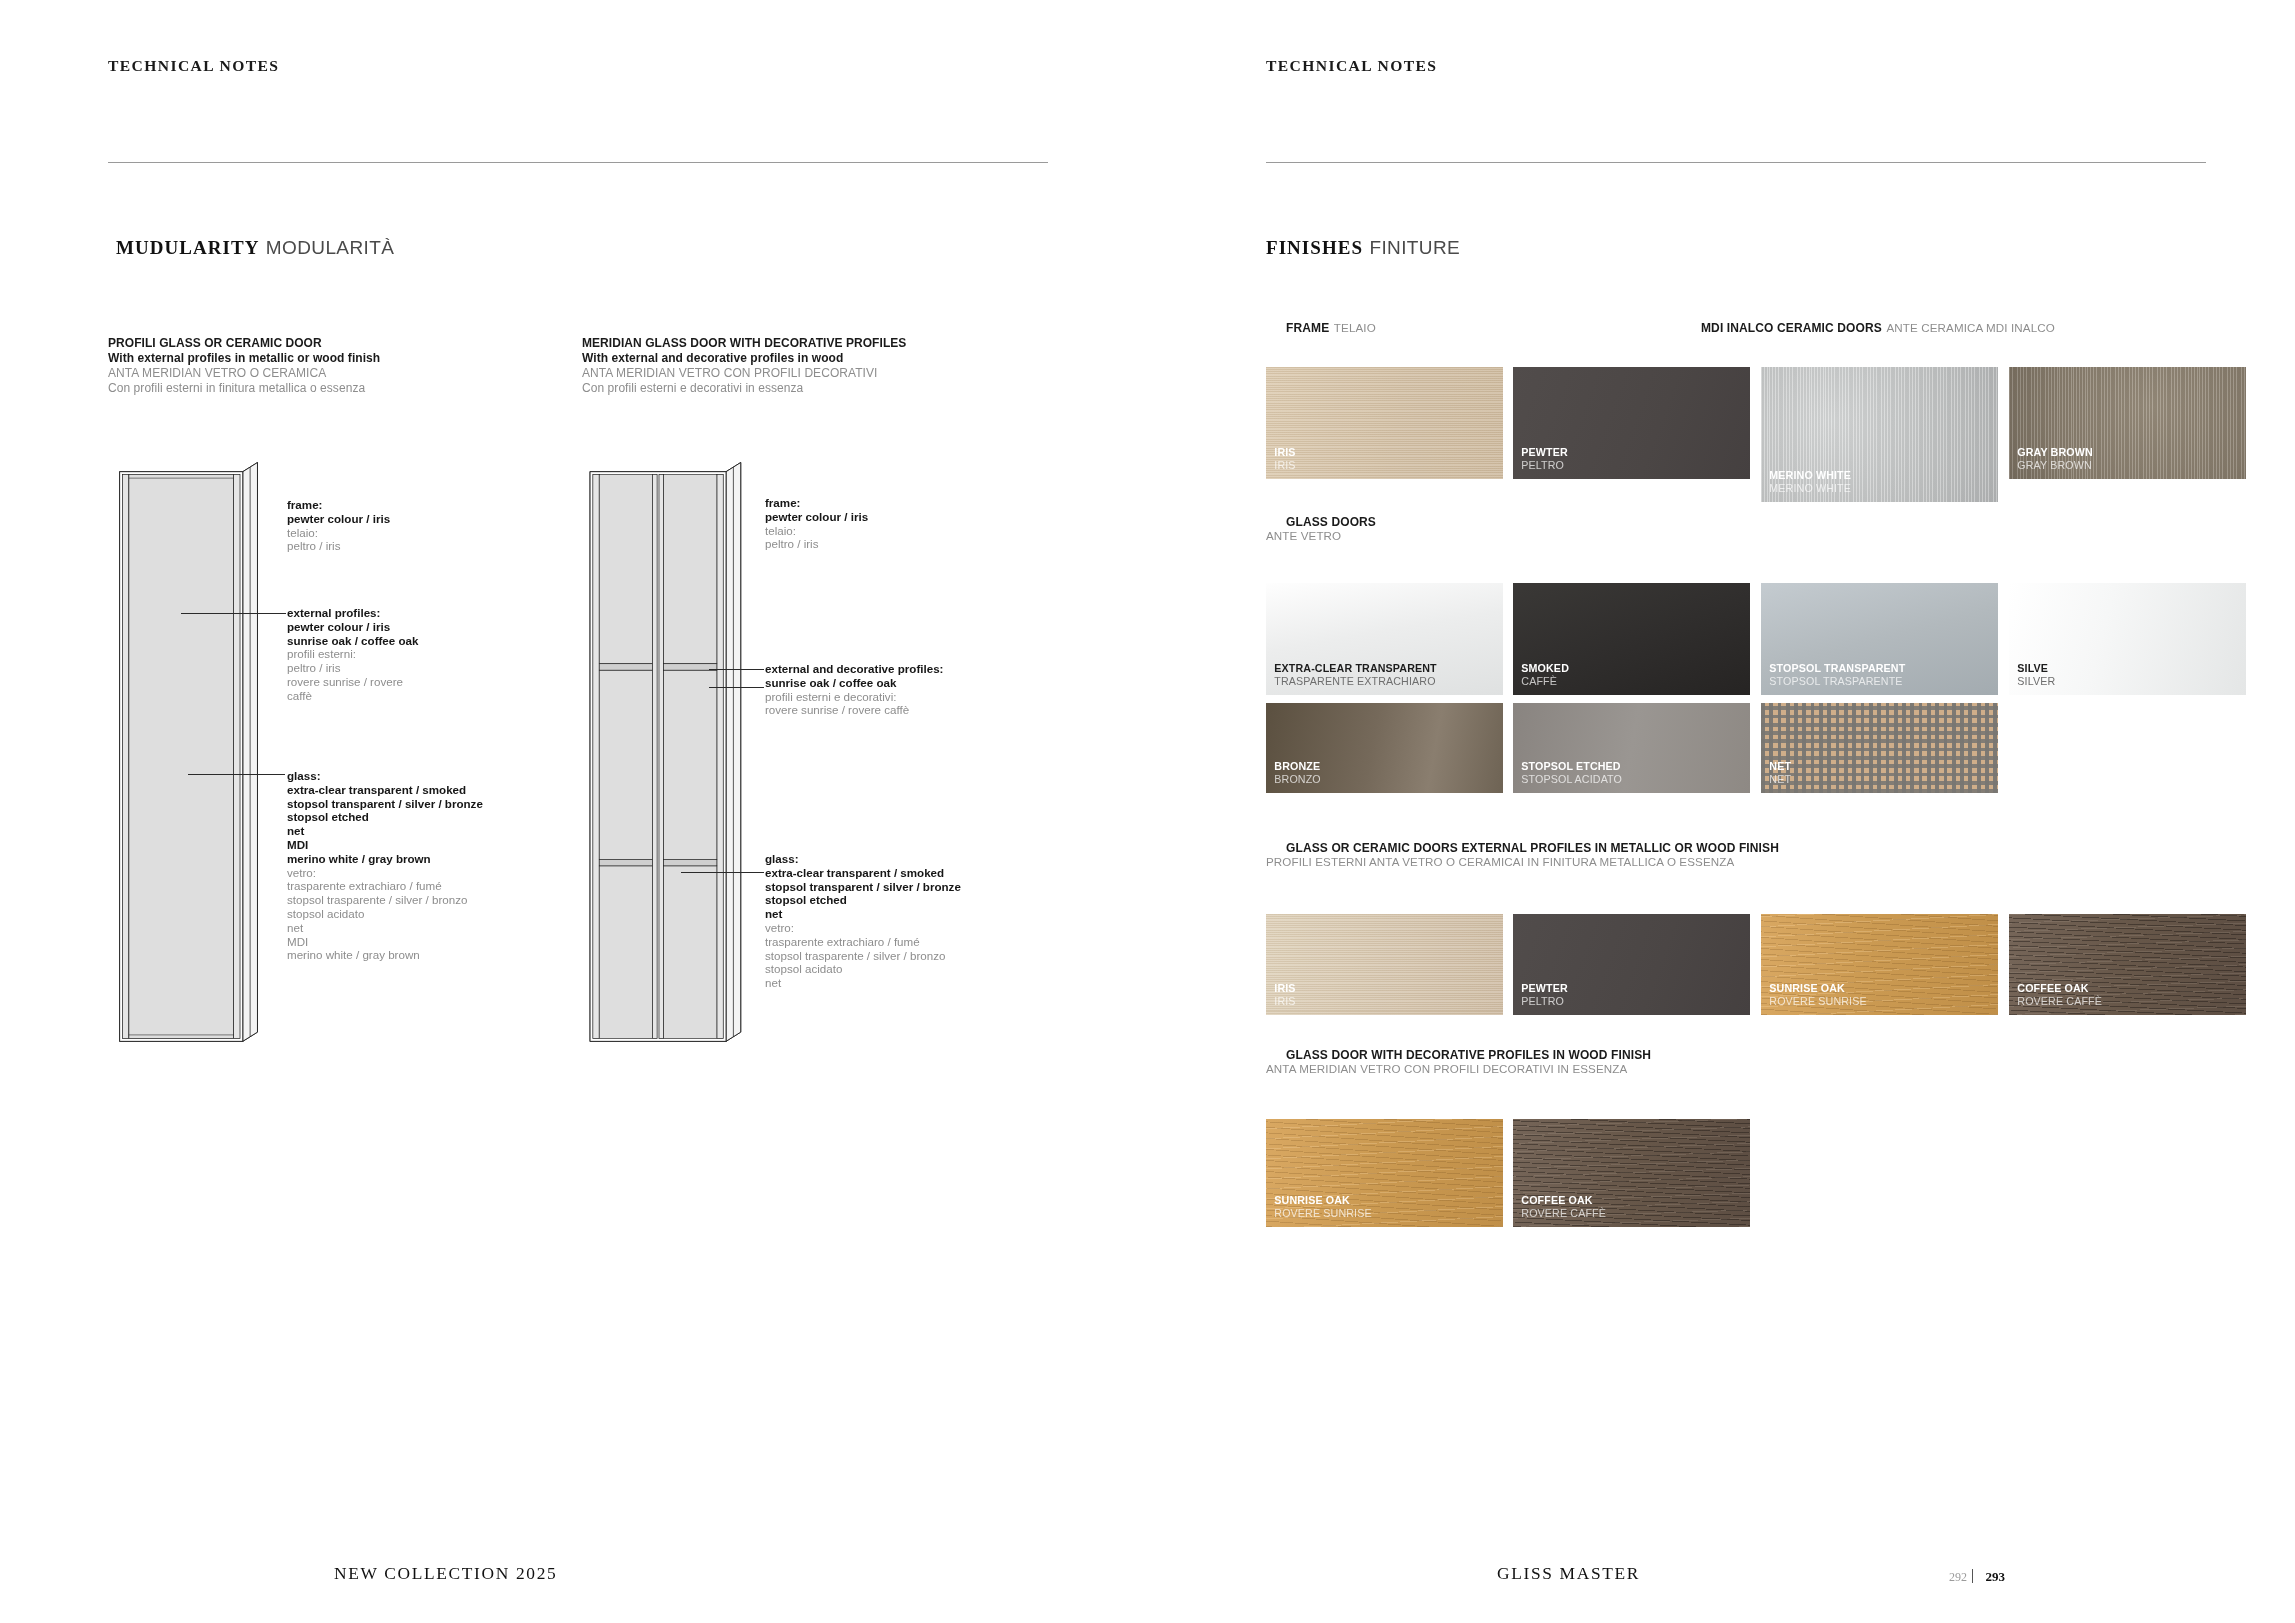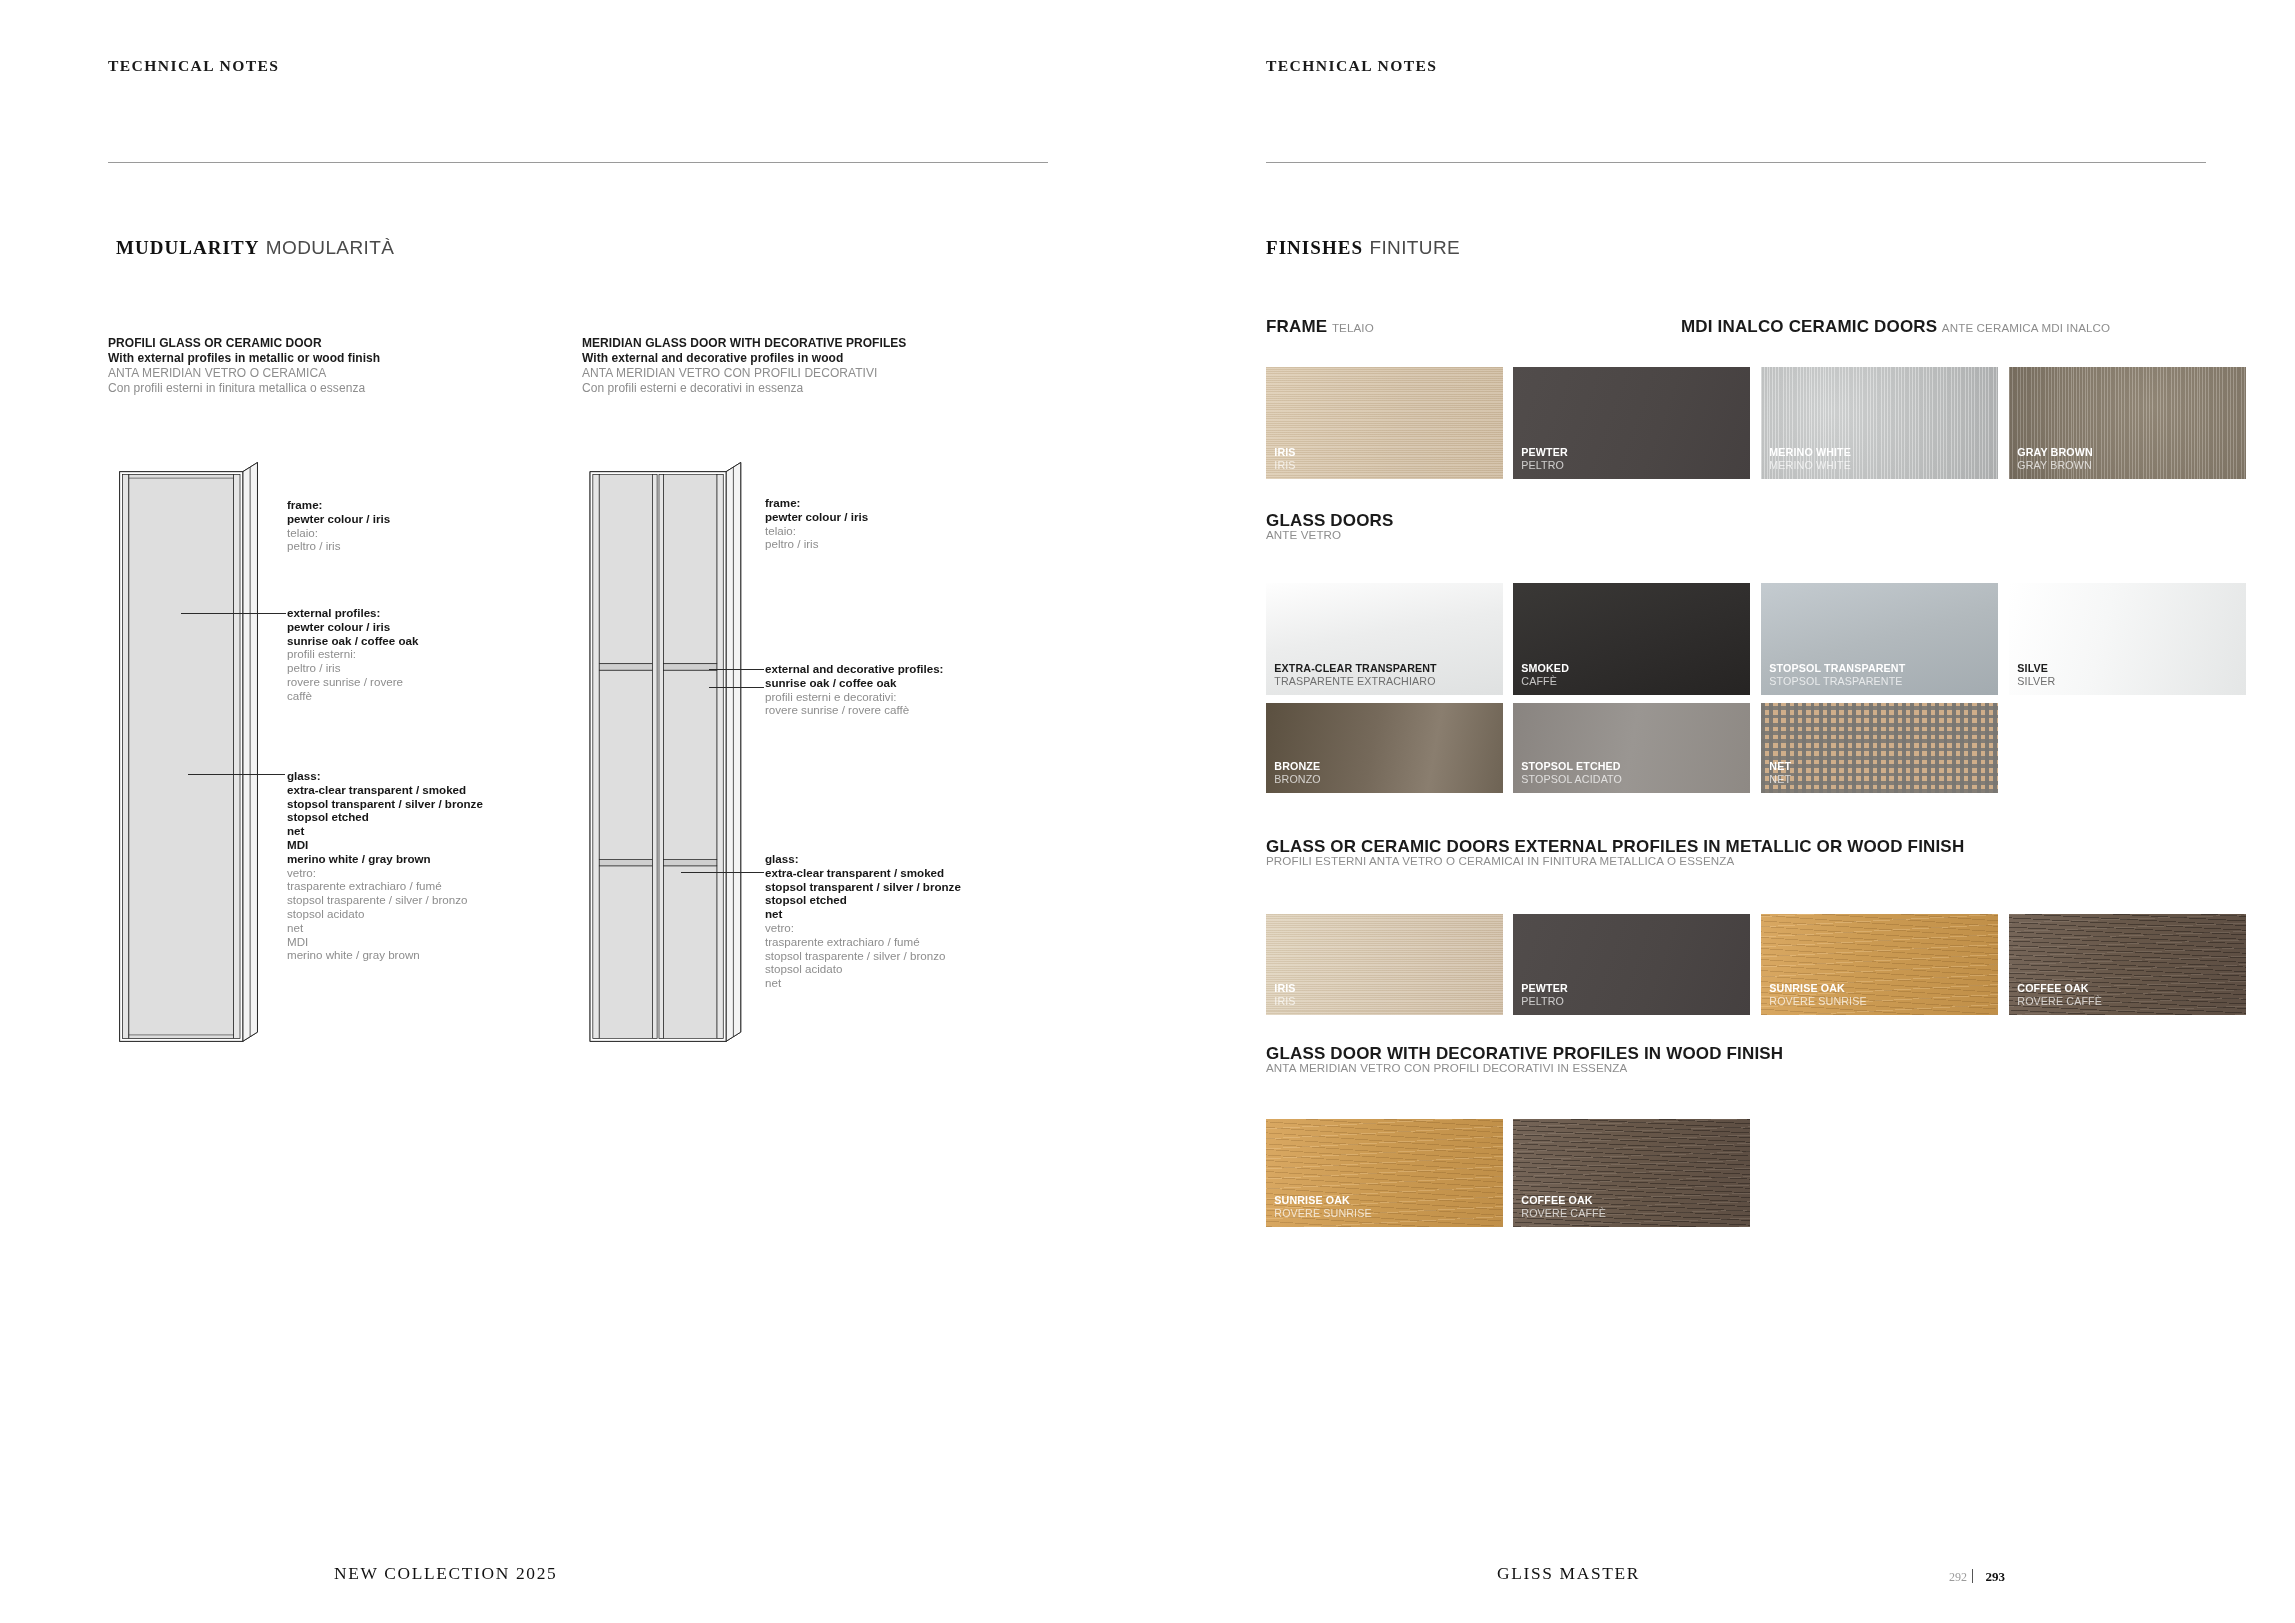--- a/index.html
+++ b/index.html
@@ -66,22 +66,23 @@
 
   
   .callout { position: absolute; white-space: nowrap; }
   .callout .en { font-size: 11.6px; font-weight: 700; color: #161616; line-height: 13.8px; display: block; }
   .callout .it { font-size: 11.6px; font-weight: 400; color: #8d8d8d; line-height: 13.8px; display: block; }
   .leader { position: absolute; height: 0.9px; background: #2a2a2a; }
 
   
   .fin-head { position: absolute; white-space: nowrap; }
   .fin-head .en {
-    font-size: 17px; font-weight: 700; color: #1a1a1a;
+    font-size: 12px; font-weight: 700; color: #1a1a1a;
     letter-spacing: .01em;
+    margin-left: 20px;
   }
   .fin-head .it {
     font-size: 11.6px; font-weight: 400; color: #8d8d8d;
     letter-spacing: .01em;
   }
   .fin-head .sub {
     display:block; font-size: 11.6px; font-weight: 400; color: #8d8d8d;
     letter-spacing: .01em; line-height: 14.2px;
   }
   .fin-head .main { display:block; line-height: 14.2px; }
@@ -315,21 +316,21 @@
     </div>
 
     <div class="swatch" style="left:365px; top:367px; width:237px; height:112px; background:#4c4746;
          background-image: linear-gradient(110deg,#514c4b 0%,#4b4645 60%,#454040 100%);">
       <div class="lbl lbl-light">
         <span class="en">PEWTER</span>
         <span class="it">PELTRO</span>
       </div>
     </div>
 
-    <div class="swatch" style="left:613px; top:367px; width:237px; height:112px; background:#c2c4c4;
+    <div class="swatch" style="left:613px; top:367px; width:237px; height:135px; background:#c2c4c4;
          background-image: repeating-linear-gradient(90deg, rgba(255,255,255,.30) 0 0.9px, rgba(150,152,152,.14) 0.9px 2.8px), radial-gradient(circle at 30% 40%, #d6d8d8 0%, #bcbebe 70%, #adafb0 100%); text-align: right;">
       <div class="lbl lbl-light">
         <span class="en">MERINO WHITE</span>
         <span class="it">MERINO WHITE</span>
       </div>
     </div>
 
     <div class="swatch" style="left:861px; top:367px; width:237px; height:112px; background:#8d8271;
          background-image: repeating-linear-gradient(90deg, rgba(255,255,255,.18) 0 0.9px, rgba(90,82,70,.18) 0.9px 2.8px), radial-gradient(circle at 60% 35%, #9c9180 0%, #887d6d 65%, #766c5e 100%);">
       <div class="lbl lbl-light">

